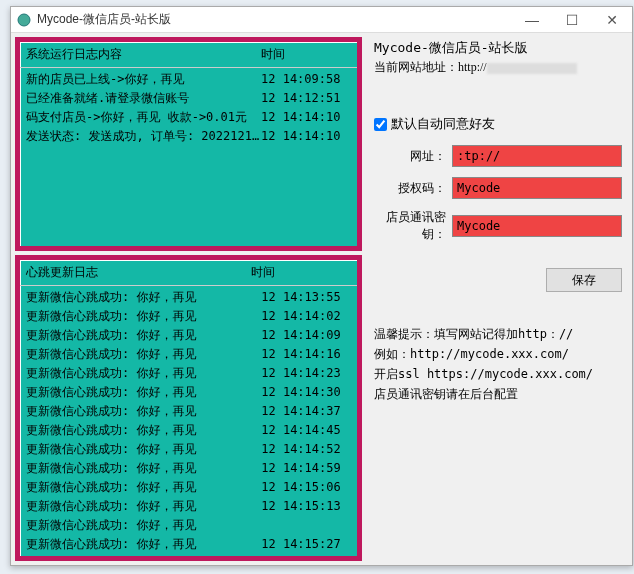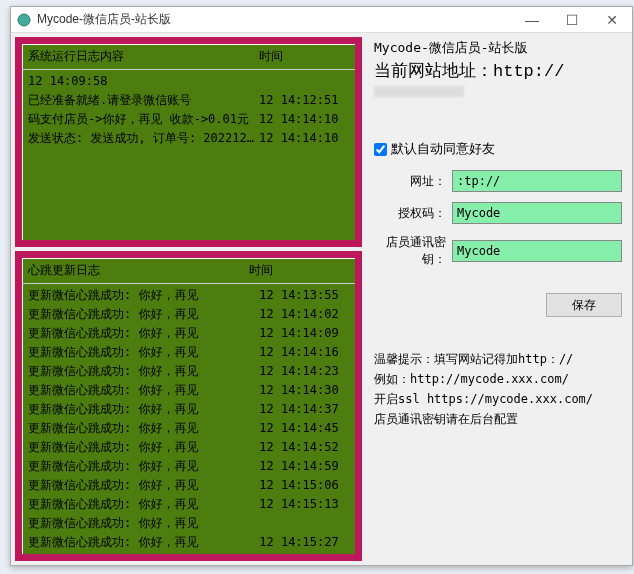--- a/index.html
+++ b/index.html
@@ -58,22 +58,22 @@
   }
   .left-pane {
     width: 355px;
     height: 100%;
     display: flex;
     flex-direction: column;
     padding: 4px;
     gap: 4px;
   }
   .log-panel {
-    background: #4d7c0f;
-    border: 7px solid #be185d;
+    background: #14b8a6;
+    border: 5px solid #be185d;
     box-shadow: inset 1px 1px 0 #fff;
     display: flex;
     flex-direction: column;
   }
   .log-panel.upper { flex: 1; }
   .log-panel.lower { flex: 1; }
   .log-header {
     display: flex;
     padding: 4px 6px;
     border-bottom: 1px solid #ccc;
@@ -108,22 +108,22 @@
     flex: 1;
     padding: 6px 10px 6px 8px;
     font-size: 12px;
   }
   .info-title {
     font-family: "SimSun", monospace;
     font-size: 13px;
     margin-bottom: 2px;
   }
   .info-url {
-    font-family: Liberation Mono, monospace;
-    font-size: 17px;
+    font-family: Liberation Serif, serif;
+    font-size: 12px;
     margin-bottom: 10px;
   }
   .info-url .masked {
     display:inline-block; width:90px; height:11px;
     background: #ddd; vertical-align:middle;
     filter: blur(1px);
   }
   .checkbox-row {
     display: flex;
     align-items: center;
@@ -144,21 +144,21 @@
     padding-right: 6px;
     font-size: 12px;
   }
   .form-row input[type=text] {
     flex: 1;
     border: 1px solid #888;
     height: 22px;
     padding: 2px 4px;
     font-family: monospace;
     font-size: 12px;
-    background: #86efac;
+    background: #ef4444;
   }
   .save-row {
     display: flex;
     justify-content: flex-end;
     margin-top: 6px;
     margin-bottom: 32px;
   }
   .save-btn {
     width: 76px;
     height: 24px;
@@ -198,20 +198,21 @@
   <div class="content">
     <div class="left-pane">
 
       <div class="log-panel upper">
         <div class="log-header">
           <span class="col-msg">系统运行日志内容</span>
           <span class="col-time">时间</span>
         </div>
         <div class="log-body" id="upper-log-body">
             <div class="log-row">
+              <span class="msg">新的店员已上线-&gt;你好，再见</span>
               <span class="time">12 14:09:58</span>
             </div>
             <div class="log-row">
               <span class="msg">已经准备就绪.请登录微信账号</span>
               <span class="time">12 14:12:51</span>
             </div>
             <div class="log-row">
               <span class="msg">码支付店员-&gt;你好，再见 收款-&gt;0.01元</span>
               <span class="time">12 14:14:10</span>
             </div>

